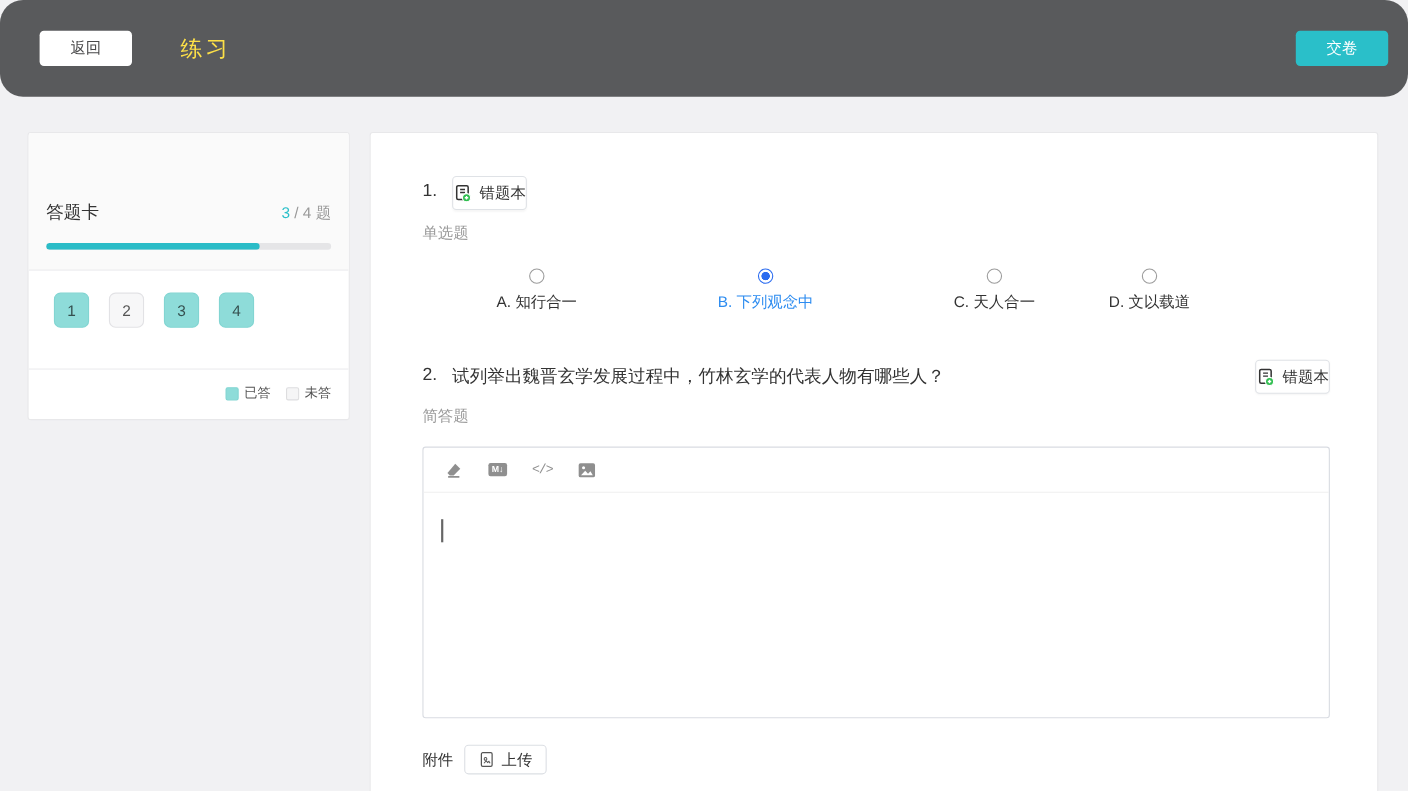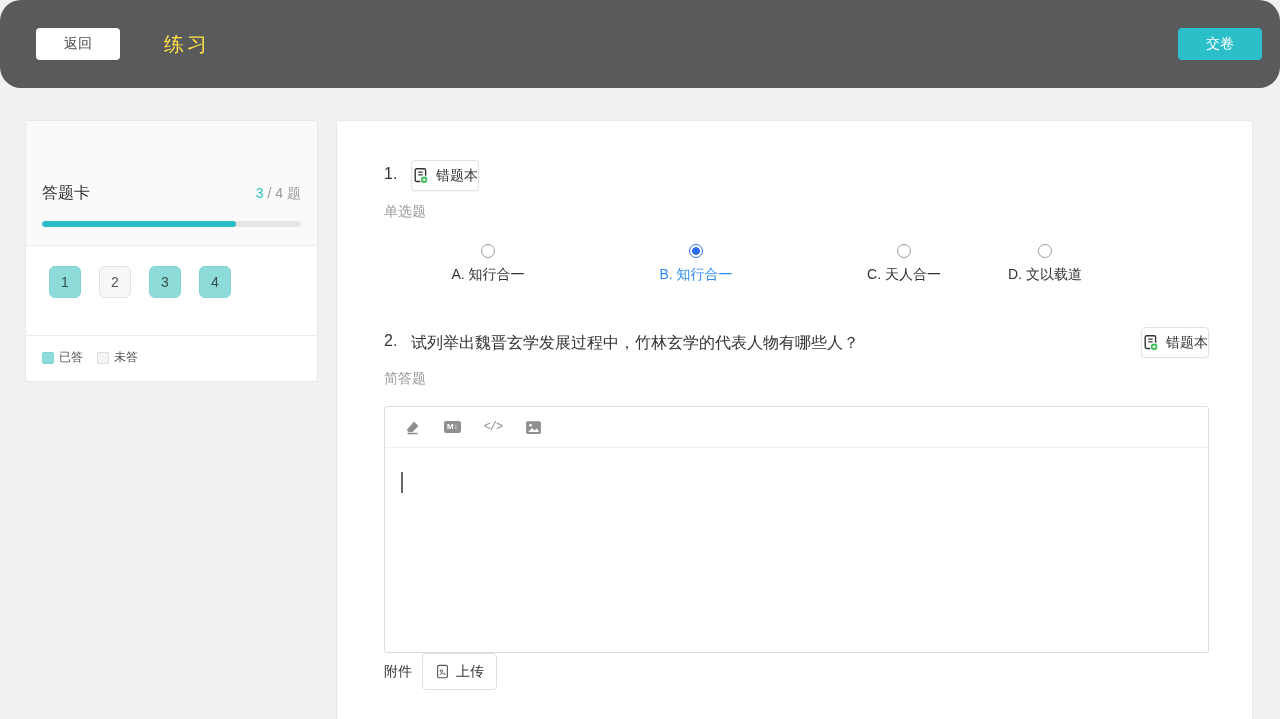--- a/index.html
+++ b/index.html
@@ -41,21 +41,21 @@
   .progress { margin-top: 17px; height: 6px; background: #e5e5e7; border-radius: 3px; overflow: hidden; }
   .progress-fill { height: 100%; width: 0; background: #2abcc7; border-radius: 3px; }
   .card-mid { padding: 20px 16px 37px 23px; border-bottom: 1px solid #ececee; }
   .qnum {
     width: 32px; height: 32px; border-radius: 6px; margin-right: 18px;
     font-size: 14px; font-family: inherit; cursor: pointer;
   }
   .qnum.answered { background: #8edcd9; border: 1px solid #82d5d2; color: #35504f; }
   .qnum.unanswered { background: #f7f7f8; border: 1px solid #e2e2e5; color: #555; }
   .card-bottom {
-    padding: 13px 16px 15px; display: flex; gap: 14px;
+    padding: 13px 16px 15px; display: flex; justify-content: flex-end; gap: 14px;
     font-size: 12px; color: #555;
   }
   .legend-item { display: inline-flex; align-items: center; gap: 5px; }
   .swatch { width: 12px; height: 12px; border-radius: 2px; display: inline-block; }
   .sw-answered { background: #8edcd9; border: 1px solid #82d5d2; }
   .sw-unanswered { background: #f5f5f6; border: 1px solid #ddddDF; }
 
   
   .main { flex: 1; min-height: 800px; padding: 44px 43px 60px 47px; }
   .question { margin-bottom: 48px; }
@@ -91,23 +91,23 @@
   }
   .tool { display: inline-flex; align-items: center; justify-content: center; cursor: pointer; color: #8f8f8f; }
   .md-badge {
     background: #8f8f8f; color: #fff; font-size: 8px; font-weight: bold;
     border-radius: 2px; padding: 2px 3px; line-height: 1;
   }
   .code-glyph { font-family: "Liberation Mono", "DejaVu Sans Mono", monospace; font-size: 12px; letter-spacing: -1px; }
   .editor-body { padding: 24px 16px; }
   .caret { width: 2px; height: 21px; background: #666; }
 
-  .attach-row { display: flex; align-items: center; gap: 10px; font-size: 14px; }
+  .attach-row { margin-top: 24px; display: flex; align-items: center; gap: 10px; font-size: 14px; }
   .upload-btn {
-    height: 37px; padding: 0 12px; background: #fff; border: 1px solid #dcdfe4; border-radius: 4px;
+    height: 27px; padding: 0 12px; background: #fff; border: 1px solid #dcdfe4; border-radius: 4px;
     display: inline-flex; align-items: center; gap: 6px; font-size: 14px; color: #333;
     cursor: pointer; font-family: inherit;
   }
 </style>
 </head>
 <body>
 
 <header class="app-header">
   <button class="back-btn">返回</button>
   <div class="page-title">练习</div>
@@ -155,21 +155,21 @@
         </button>
       </div>
       <div class="q-type">单选题</div>
       <div class="options">
           <label class="option">
             <span class="radio"></span>
             <span class="option-text">A. 知行合一</span>
           </label>
           <label class="option selected">
             <span class="radio"></span>
-            <span class="option-text">B. 知行合一</span>
+            <span class="option-text">B. 下列观念中</span>
           </label>
           <label class="option">
             <span class="radio"></span>
             <span class="option-text">C. 天人合一</span>
           </label>
           <label class="option">
             <span class="radio"></span>
             <span class="option-text">D. 文以载道</span>
           </label>
         </div>

